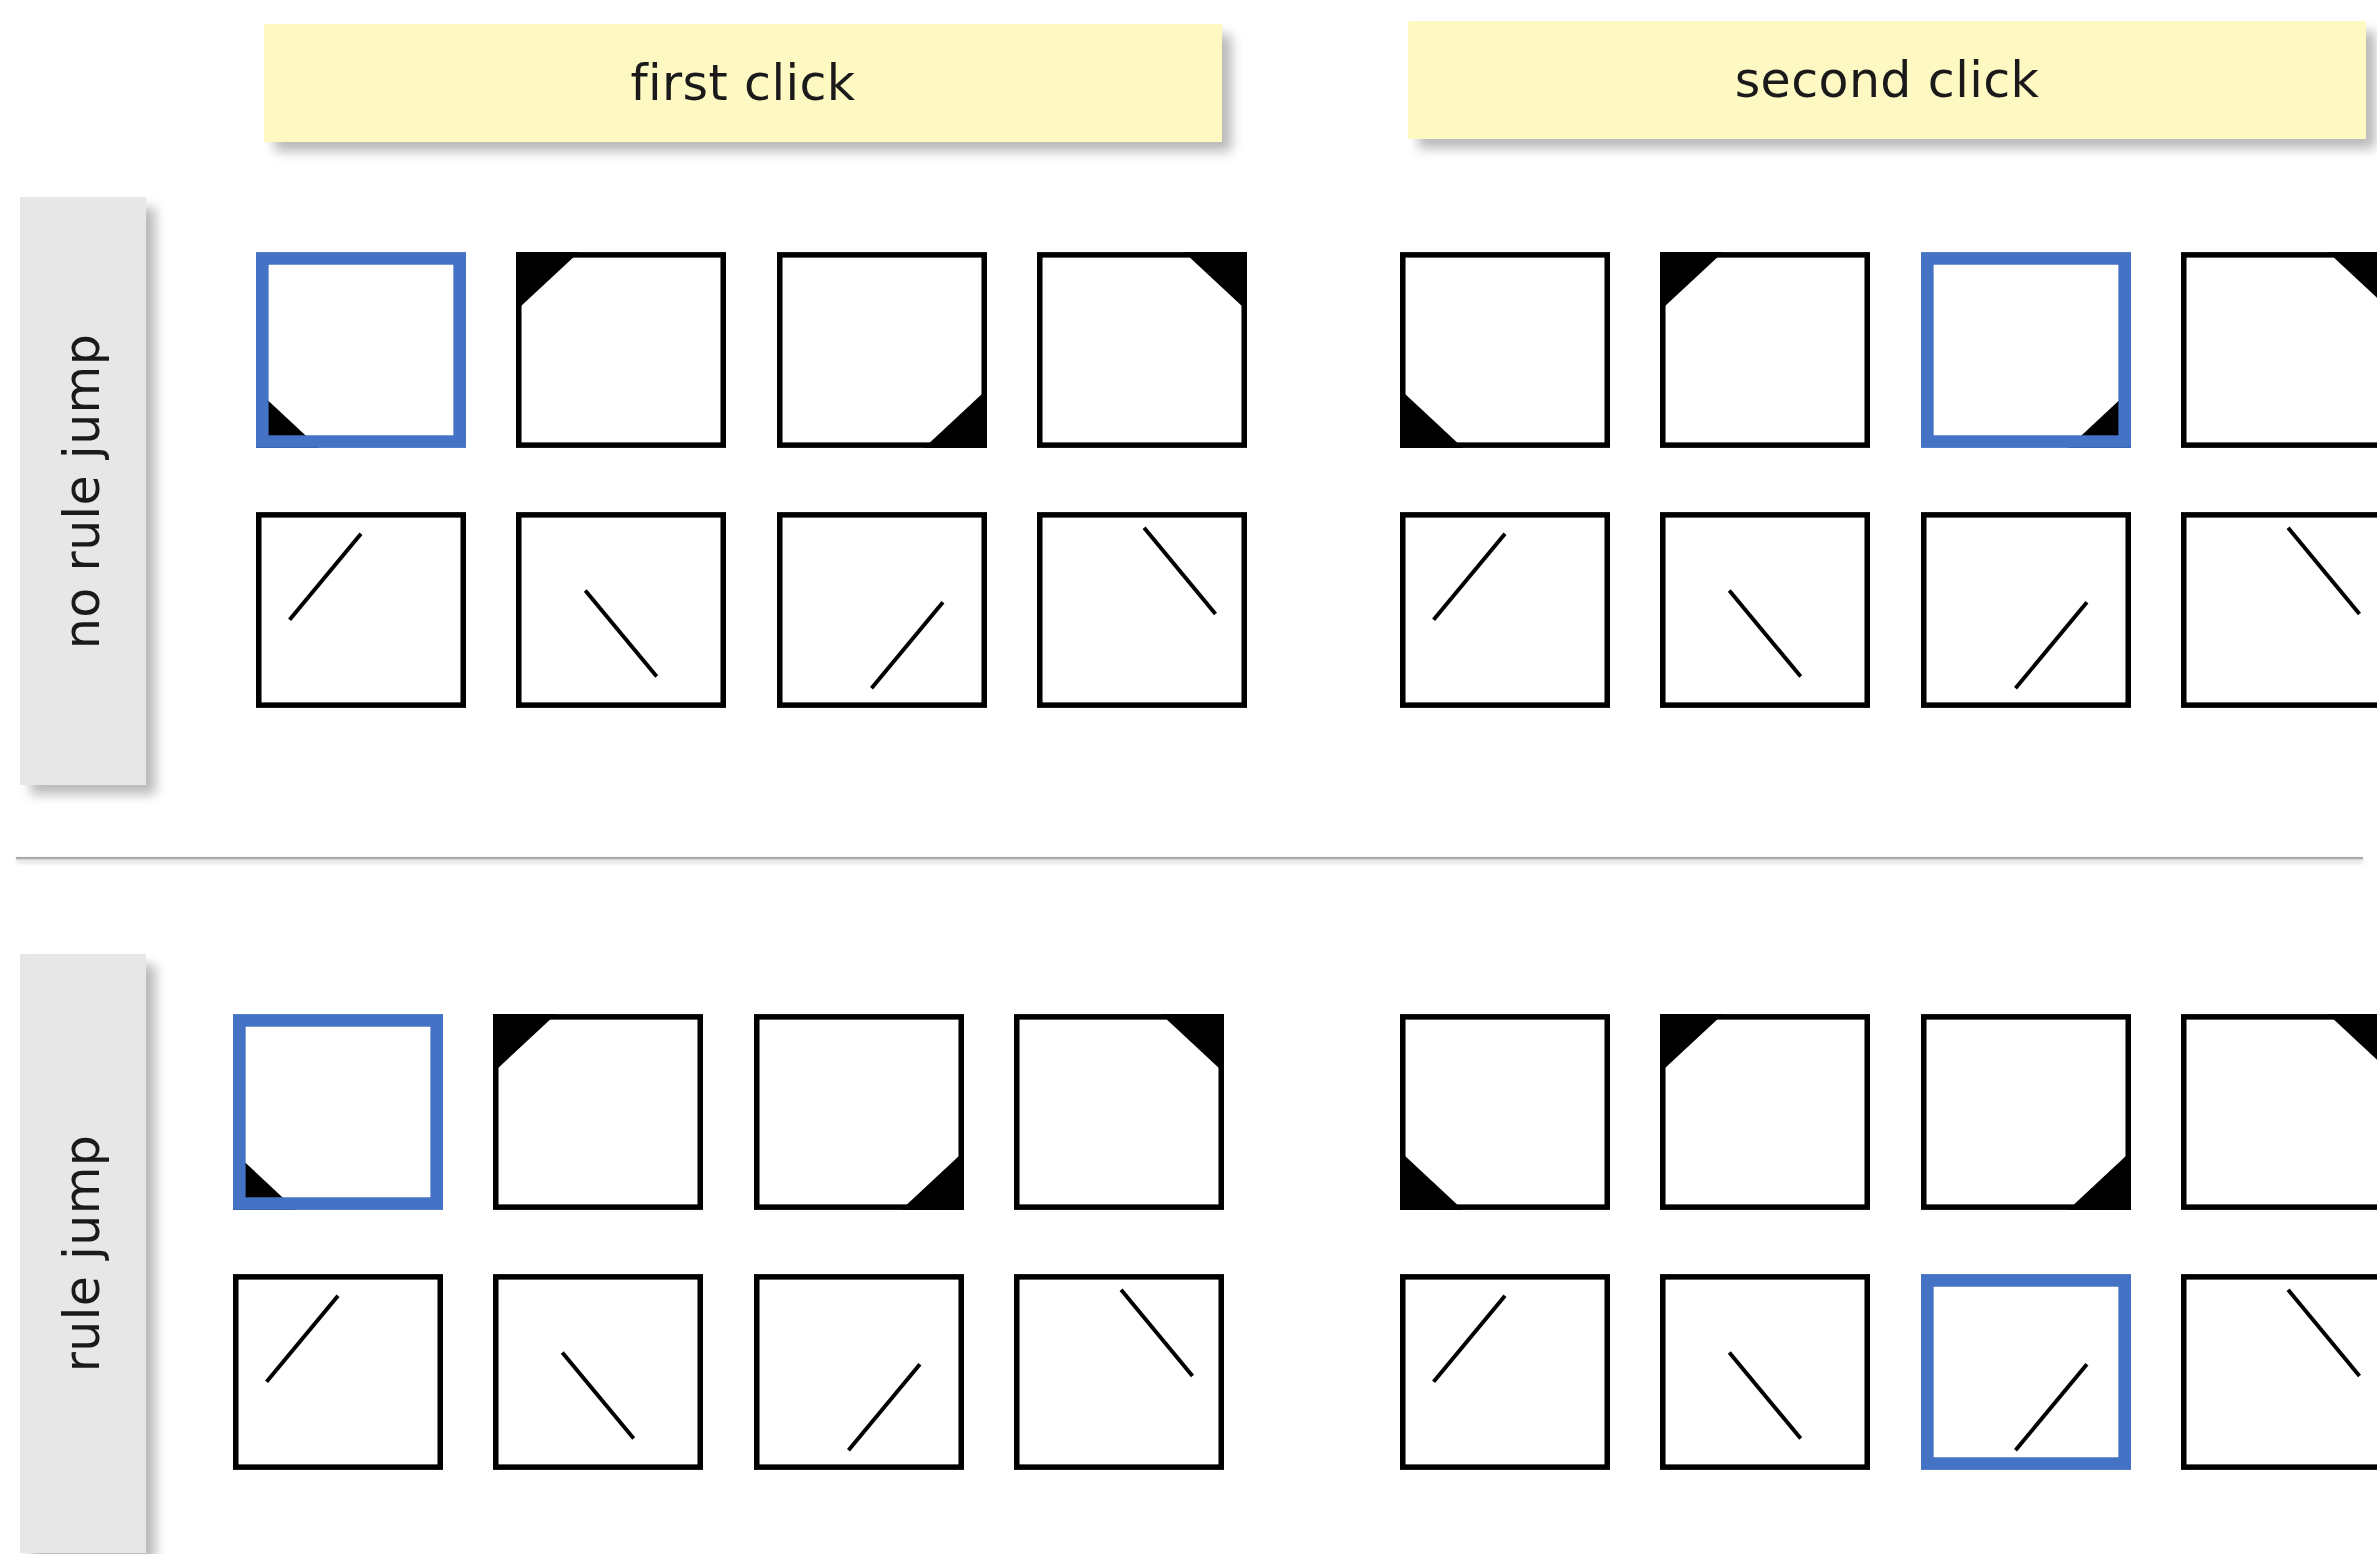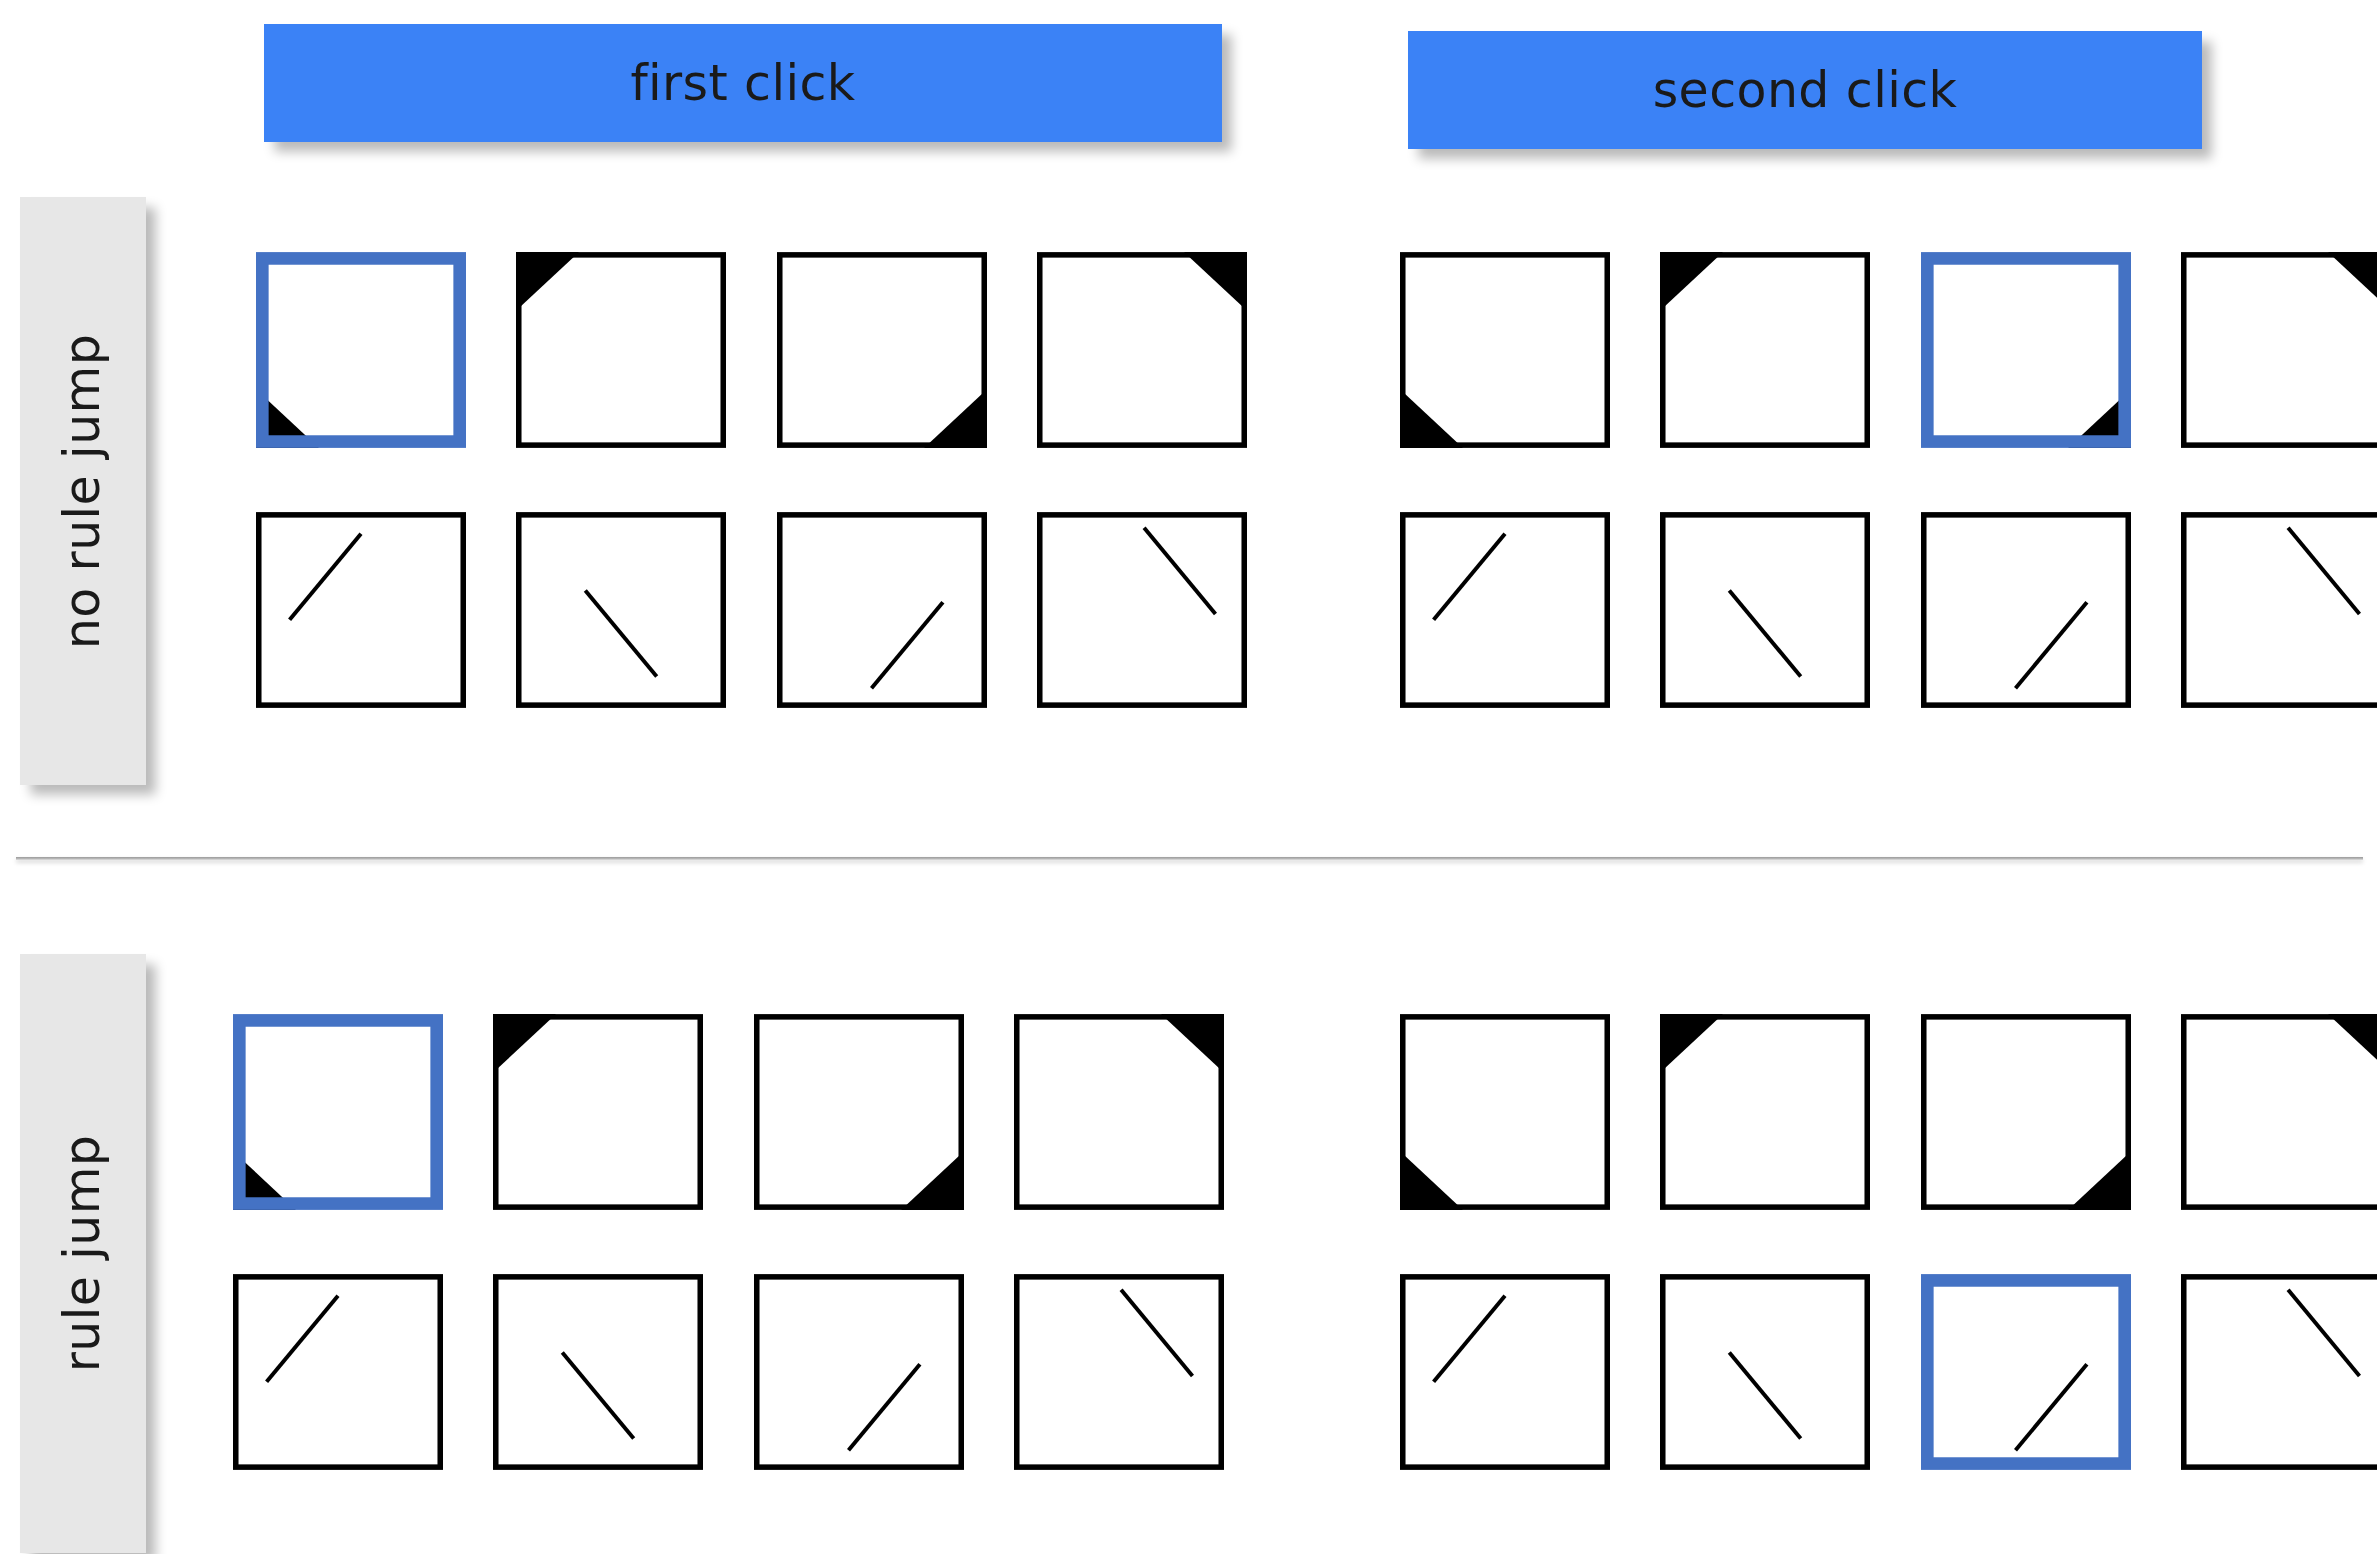--- a/index.html
+++ b/index.html
@@ -8,28 +8,28 @@
     background:#ffffff;
     font-family:"DejaVu Sans", sans-serif;
     position:relative;
     overflow:hidden;
   }
 
   
   .col-header{
     position:absolute;
     height:118px;
-    background:#3b82f6;
+    background:#fef9c3;
     box-shadow:9.5px 9.5px 11px rgba(0,0,0,0.28);
     display:flex;align-items:center;justify-content:center;
     font-size:49px;color:#1a1a1a;font-weight:400;
     letter-spacing:0.4px;
   }
   #hdr-first{ left:264px; top:24px; width:958px; }
-  #hdr-second{ left:1408px; top:31px; width:794px; }
+  #hdr-second{ left:1408px; top:21px; width:958px; }
 
   
   .row-label{
     position:absolute;
     width:126px;
     background:#e7e7e7;
     box-shadow:9.5px 9.5px 11px rgba(0,0,0,0.28);
     display:flex;align-items:center;justify-content:center;
   }
   .row-label span{

